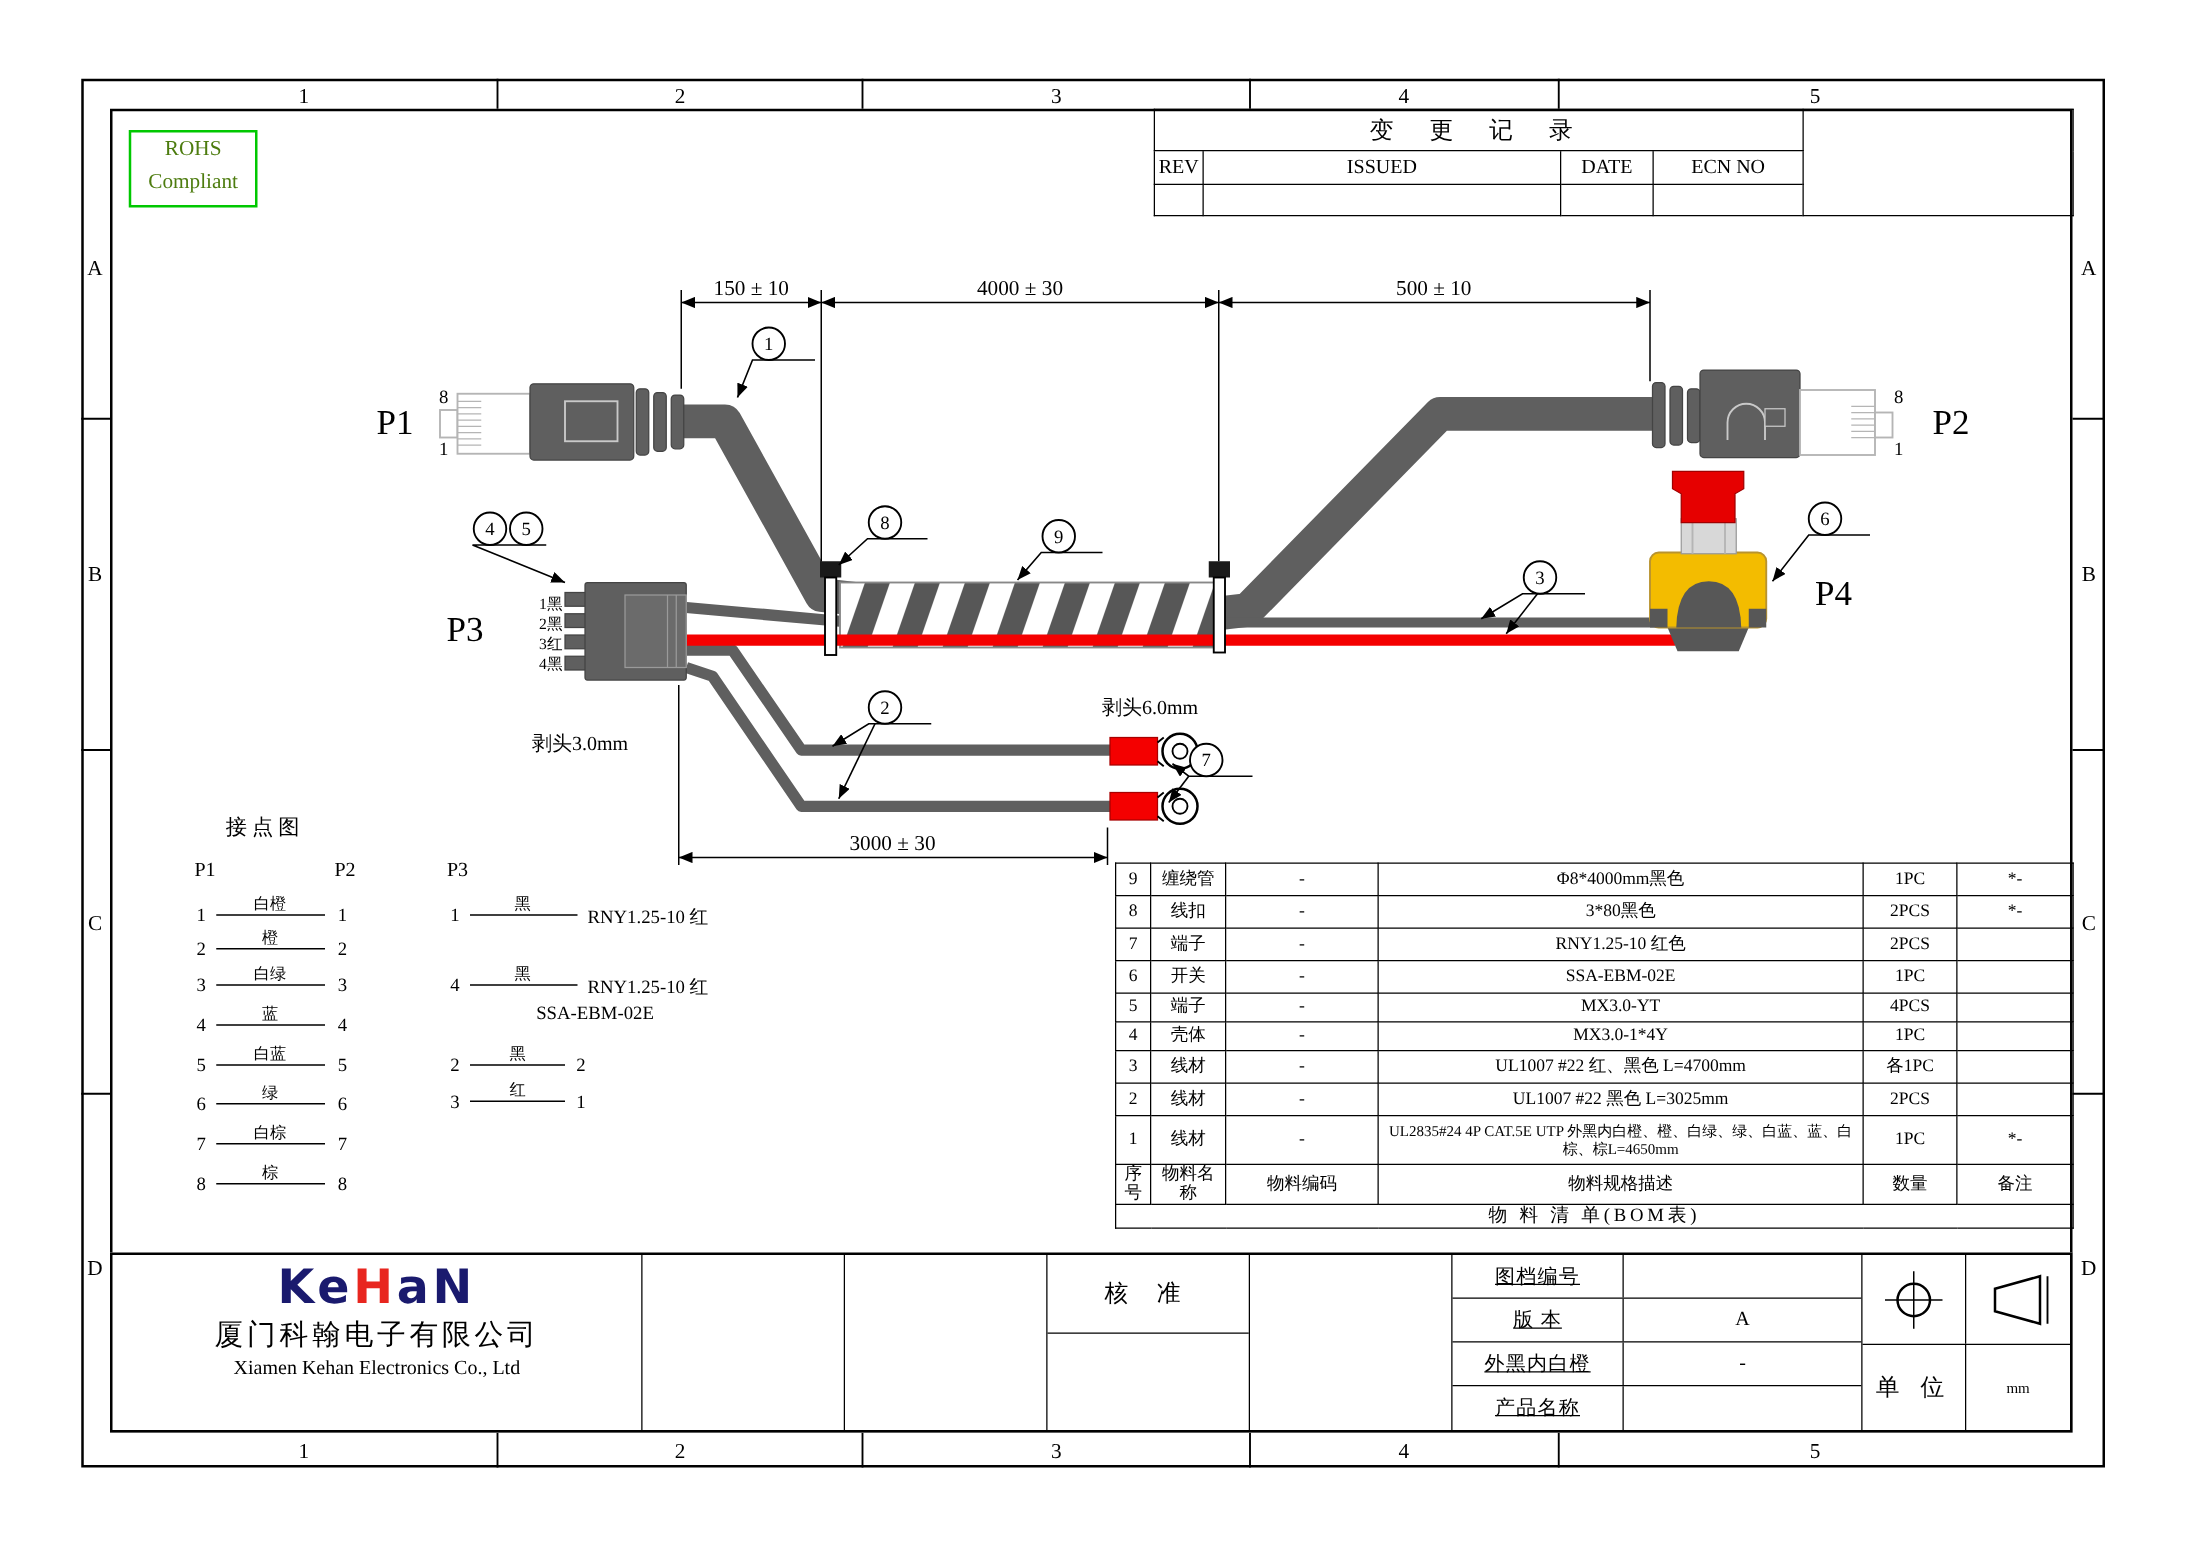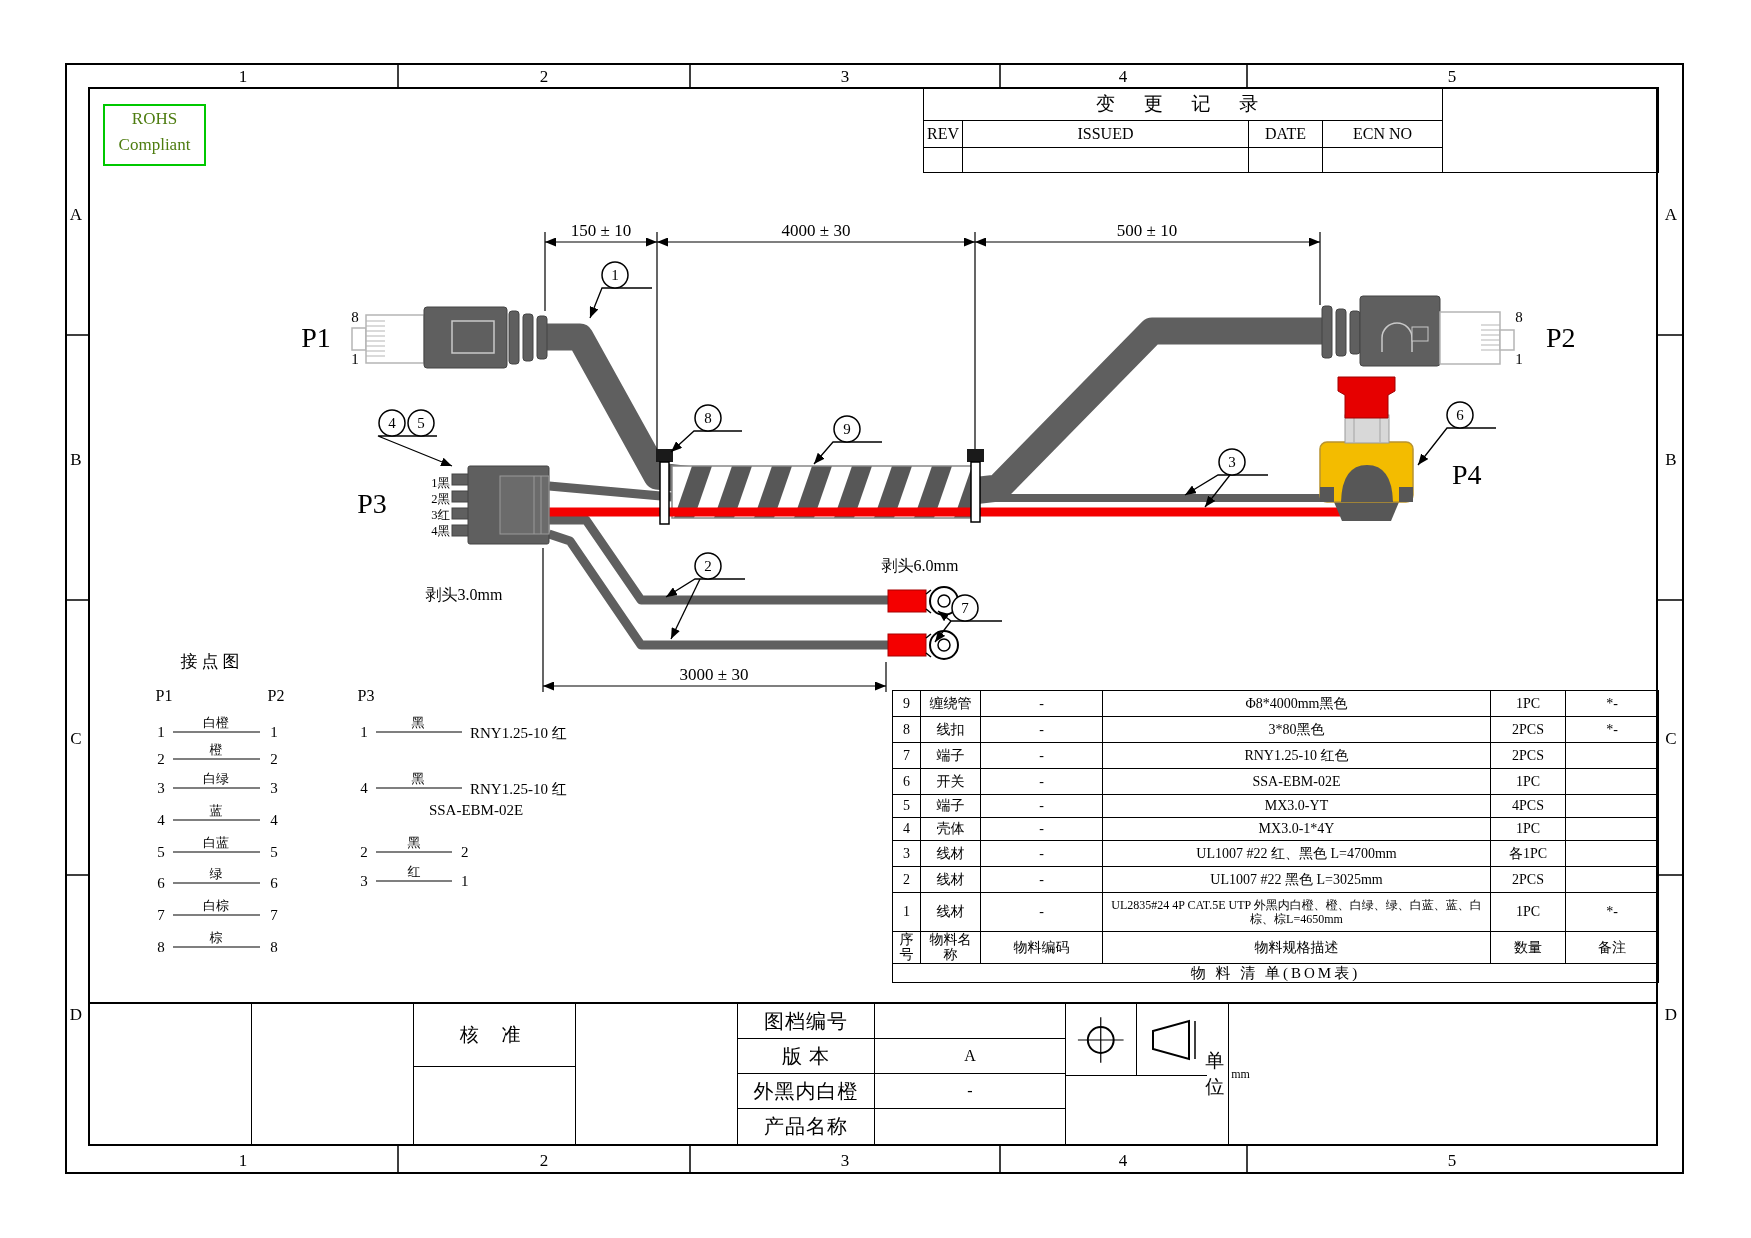--- a/index.html
+++ b/index.html
@@ -41,23 +41,23 @@
   .cn-name{font-size:23px;letter-spacing:3px;margin-top:2px;}
   .en-name{font-size:16px;margin-top:3px;}
   .sign-col{width:162px;display:flex;flex-direction:column;}
   .sign-label{height:63px;border-bottom:1.8px solid #000;display:flex;align-items:center;justify-content:center;
               font-size:19px;letter-spacing:9px;}
   .sign-space{flex:1;}
   #tb-info{width:328px;display:flex;flex-direction:column;}
   .info-row{height:36px;display:flex;border-bottom:1.8px solid #000;}
   .info-row:last-child{border-bottom:none;}
   .info-label{width:137px;border-right:1.8px solid #000;display:flex;align-items:center;justify-content:center;
-              font-size:20px;letter-spacing:1px;}
+              font-size:16px;letter-spacing:1px;text-decoration:underline;}
   .info-value{flex:1;display:flex;align-items:center;justify-content:center;font-size:16px;}
-  #tb-right{width:166px;border-right:none;display:flex;flex-direction:row;}
+  #tb-right{width:166px;border-right:none;display:flex;flex-direction:column;}
   .proj-row{height:72px;border-bottom:1.8px solid #000;display:flex;}
   .proj-cell{width:50%;display:flex;align-items:center;justify-content:center;}
   .proj-cell.first{border-right:1.8px solid #000;}
   .unit-row{flex:1;display:flex;}
   .unit-cell{width:50%;display:flex;align-items:center;justify-content:center;font-size:19px;letter-spacing:6px;}
   .unit-cell.first{border-right:1.8px solid #000;}
   .unit-val{font-size:12px;letter-spacing:0;}
   
   svg text{font-family:"Liberation Serif","DejaVu Serif",serif;fill:#000;}
 </style>
@@ -455,20 +455,25 @@
         <td>备注</td>
       </tr>
       <tr class="rft">
         <td colspan="6" class="ft">物 料 清 单(BOM表)</td>
       </tr>
     </tbody>
       </table>
   </div>
 
   <div id="tb" class="abs">
+    <div id="tb-logo" class="tb-cell">
+      <div class="logo-line"><span>Ke</span><span class="logo-red">H</span><span>aN</span></div>
+      <div class="cn-name">厦门科翰电子有限公司</div>
+      <div class="en-name">Xiamen Kehan Electronics Co., Ltd</div>
+    </div>
     <div class="sign-col tb-cell">
         <div class="sign-space"></div>
     </div>
     <div class="sign-col tb-cell">
         <div class="sign-space"></div>
     </div>
     <div class="sign-col tb-cell">
       <div class="sign-label">核 准</div>
         <div class="sign-space"></div>
     </div>

